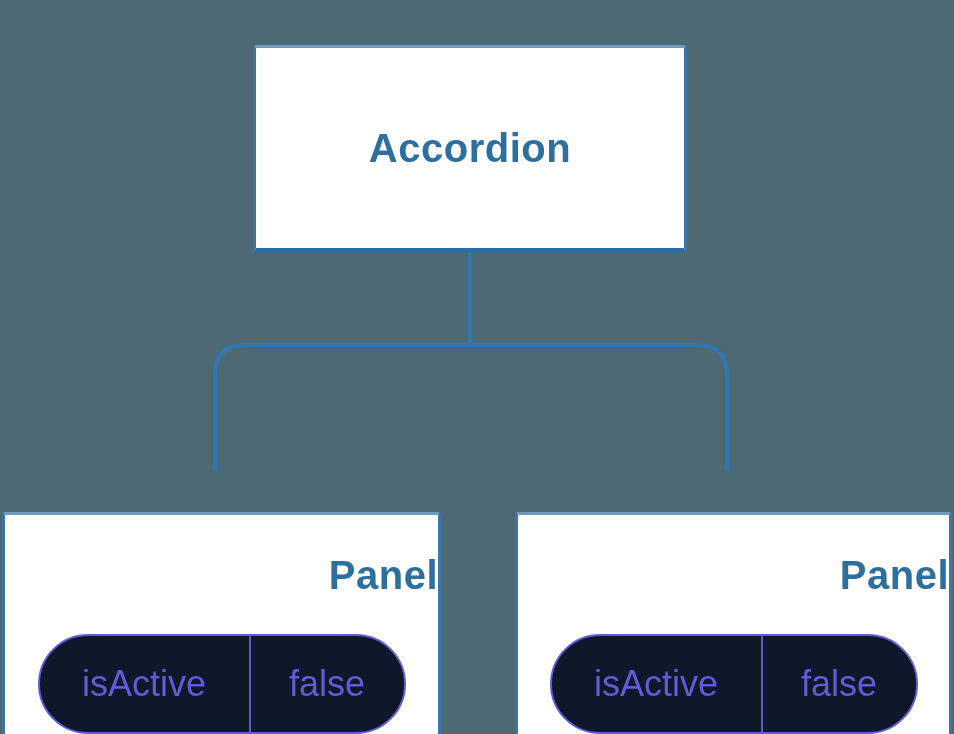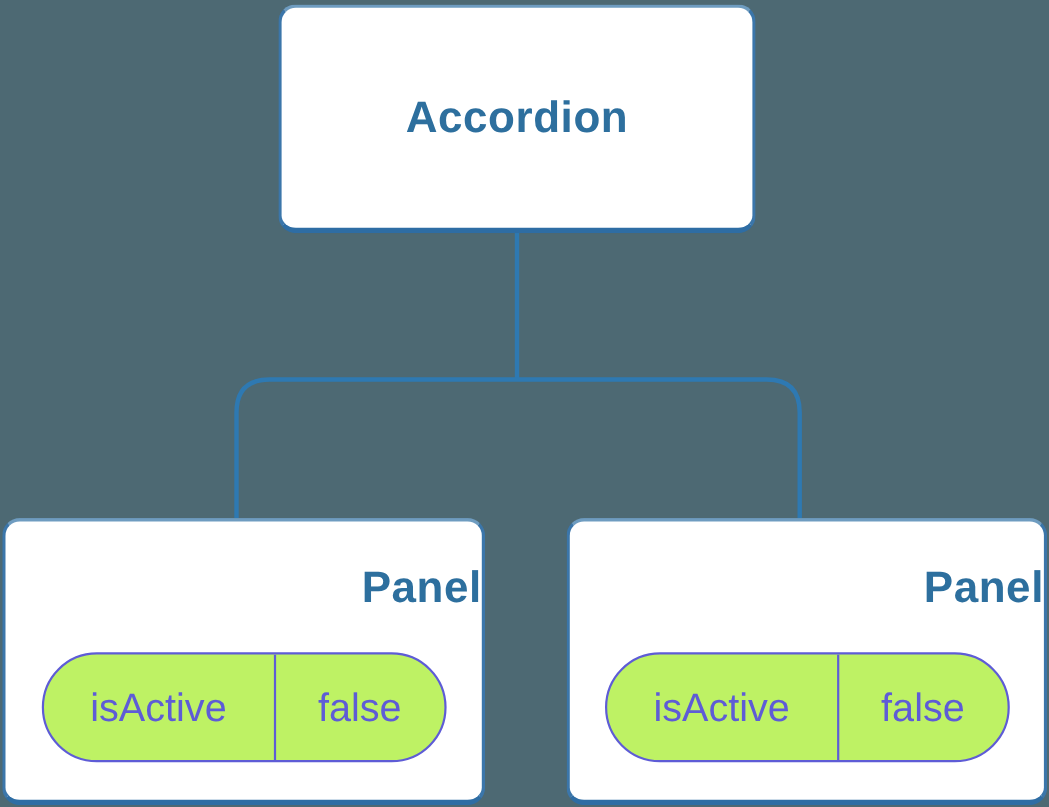--- a/index.html
+++ b/index.html
@@ -20,22 +20,23 @@
     z-index: 1;
   }
 
   
   .node {
     position: absolute;
     background: #ffffff;
     border: 3px solid #3b76aa;
     border-top-color: #6e9cc0;
     border-bottom: 5px solid #2e6da4;
-    border-radius: 16px;
+    border-radius: 4px;
     z-index: 2;
+    margin-top: 41px;
   }
   .node-root {
     left: 253px; top: 4px;
     width: 434px; height: 208px;
     display: flex;
     align-items: center;
     justify-content: center;
   }
   .node-panel-left  { left: 2px;   top: 471px; width: 439px; height: 261px; }
   .node-panel-right { left: 515px; top: 471px; width: 437px; height: 261px; }
@@ -57,21 +58,21 @@
     position: absolute;
     left: 50%;
     top: 119px;
     transform: translateX(-50%);
     width: 368px;
     height: 100px;
     border: 2.5px solid #5e5cd6;
     border-radius: 60px;
     display: flex;
     align-items: stretch;
-    background: #bef264;
+    background: #0f172a;
     overflow: hidden;
   }
   .state-cell {
     display: flex;
     align-items: center;
     justify-content: center;
     color: #5e5cd6;
     font-size: 36px;
     font-weight: normal;
   }

